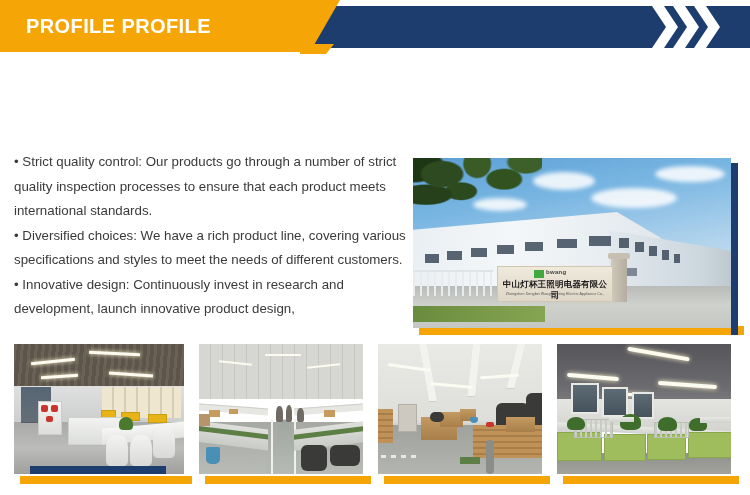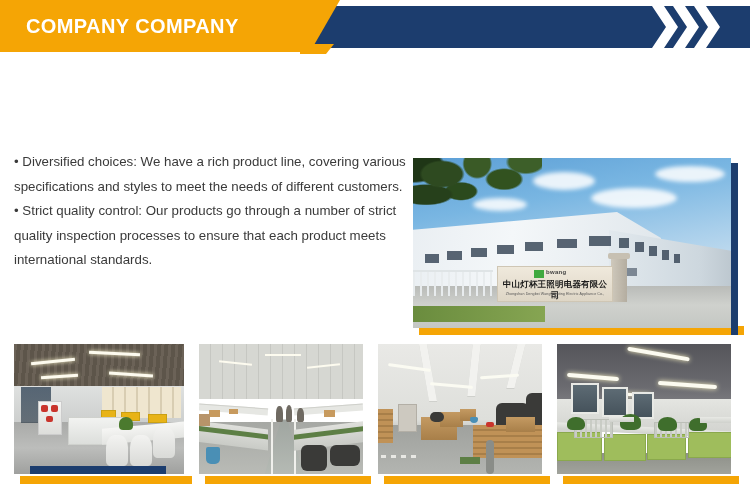--- a/index.html
+++ b/index.html
@@ -210,32 +210,33 @@
 </head>
 <body>
 
 <div class="page">
 
   <div class="header">
     <div class="hdr-navy"></div>
     <div class="hdr-navy-slant"></div>
     <div class="hdr-orange"></div>
     <div class="hdr-orange-notch"></div>
-    <div class="hdr-title">COMPANY COMPANY</div>
+    <div class="hdr-title">PROFILE PROFILE</div>
     <div class="chevrons">
       <div class="chev c1"></div>
       <div class="chev c2"></div>
       <div class="chev c3"></div>
     </div>
   </div>
 
 
   <div class="body-text">
+    <p>• Strict quality control: Our products go through a number of strict quality inspection processes to ensure that each product meets international standards.</p>
     <p>• Diversified choices: We have a rich product line, covering various specifications and styles to meet the needs of different customers.</p>
-    <p>• Strict quality control: Our products go through a number of strict quality inspection processes to ensure that each product meets international standards.</p>
+    <p>• Innovative design: Continuously invest in research and development, launch innovative product design,</p>
   </div>
 
   <div class="hero-box">
     <div class="hero-shadow-o"></div>
     <div class="hero-shadow-n"></div>
     <div class="hero-img">
       <div class="scene">
         <div class="hero-sky"></div>
         <div class="cloud" style="left:120px;top:14px;width:62px;height:18px;"></div>
         <div class="cloud" style="left:178px;top:30px;width:86px;height:20px;"></div>

